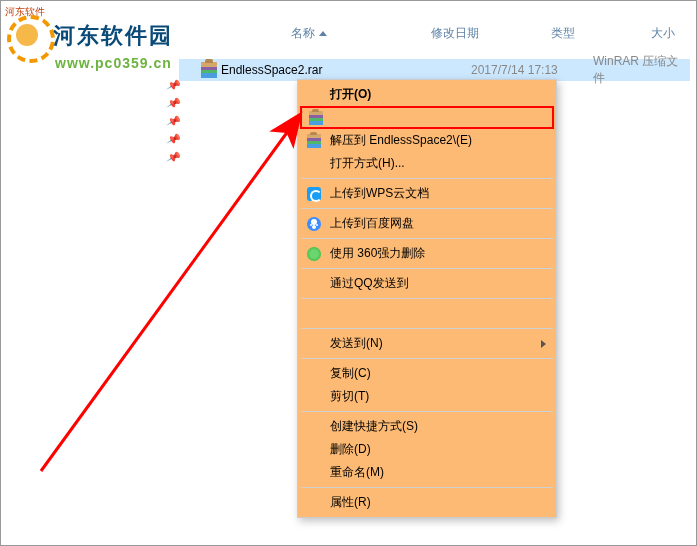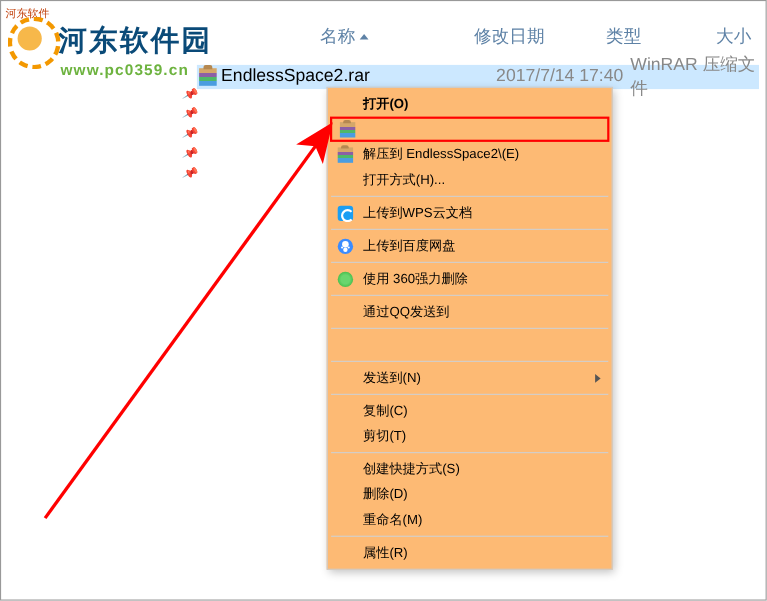--- a/index.html
+++ b/index.html
@@ -5,31 +5,31 @@
   * { box-sizing: border-box; margin: 0; padding: 0; font-family: "Microsoft YaHei", "Segoe UI", sans-serif; }
   body { width: 697px; height: 546px; background: #fff; position: relative; overflow: hidden; border: 1px solid #999; }
   
   .window-title { position: absolute; top: 4px; left: 4px; font-size: 10px; color: #c2410c; }
   
   .logo-area { position: absolute; top: 14px; left: 6px; }
   .logo-row { display: flex; align-items: center; gap: 4px; }
   .logo-icon { width: 42px; height: 42px; position: relative; }
   .logo-icon::before { content: ""; position: absolute; width: 40px; height: 40px; border-radius: 50%; border: 4px dashed #f39800; top: 0; left: 0; }
   .logo-icon::after { content: ""; position: absolute; width: 22px; height: 22px; border-radius: 50%; background: #f7b84a; top: 9px; left: 9px; }
-  .logo-text { font-size: 26px; font-weight: bold; color: #0a4a78; letter-spacing: 2px; }
+  .logo-text { font-size: 22px; font-weight: bold; color: #0a4a78; letter-spacing: 2px; }
   .logo-url { font-size: 14px; color: #6db33f; font-weight: bold; margin-left: 48px; margin-top: -2px; letter-spacing: 1px; }
   
-  .header-bar { position: absolute; top: 16px; left: 290px; right: 6px; height: 32px; display: flex; align-items: center; font-size: 16px; color: #5e82a6; }
+  .header-bar { position: absolute; top: 16px; left: 290px; right: 6px; height: 32px; display: flex; align-items: center; font-size: 12px; color: #5e82a6; }
   .col-name { flex: 0 0 140px; display: flex; align-items: center; }
   .col-date { flex: 0 0 120px; }
   .col-type { flex: 0 0 100px; }
   .col-size { flex: 0 0 40px; }
   .chevron-up { display: inline-block; margin-left: 4px; width: 0; height: 0; border-left: 4px solid transparent; border-right: 4px solid transparent; border-bottom: 5px solid #5e82a6; }
   
-  .file-row { position: absolute; top: 58px; left: 178px; right: 6px; height: 22px; background: #cce8ff; display: flex; align-items: center; font-size: 16px; color: #000; }
+  .file-row { position: absolute; top: 58px; left: 178px; right: 6px; height: 22px; background: #cce8ff; display: flex; align-items: center; font-size: 12px; color: #000; padding-left: 20px; }
   .file-icon-rar { width: 16px; height: 16px; margin-left: 2px; margin-right: 4px; position: relative; background: linear-gradient(to bottom, #d4a76a 0%, #d4a76a 30%, #8b5fa6 30%, #8b5fa6 50%, #4eb868 50%, #4eb868 70%, #4a9de0 70%, #4a9de0 100%); }
   .file-icon-rar::before { content:""; position:absolute; top:-3px; left:4px; width:8px; height:4px; background:#b58850; border-radius:2px 2px 0 0;}
   .file-name { flex: 0 0 250px; }
   .file-date { flex: 0 0 122px; color: #888; }
   .file-type { flex: 1; color: #888; }
   
   .quick-pins { position: absolute; top: 78px; left: 166px; display: flex; flex-direction: column; gap: 6px; }
   .pin-icon { width: 12px; height: 12px; color: #888; font-size: 11px; transform: rotate(15deg); }
   
   .context-menu { position: absolute; top: 78px; left: 296px; width: 260px; background: #fdba74; border: 1px solid #ccc; box-shadow: 2px 3px 8px rgba(0,0,0,0.25); padding: 3px 2px; font-size: 12px; }
@@ -71,21 +71,21 @@
       <span class="chevron-up"></span>
     </div>
   <div class="col-date">修改日期</div>
   <div class="col-type">类型</div>
   <div class="col-size">大小</div>
 </div>
 
 <div class="file-row">
   <div class="file-icon-rar"></div>
   <div class="file-name">EndlessSpace2.rar</div>
-  <div class="file-date">2017/7/14 17:40</div>
+  <div class="file-date">2017/7/14 17:13</div>
   <div class="file-type">WinRAR 压缩文件</div>
 </div>
 
 <div class="quick-pins">
   <span class="pin-icon">📌</span>
   <span class="pin-icon">📌</span>
   <span class="pin-icon">📌</span>
   <span class="pin-icon">📌</span>
   <span class="pin-icon">📌</span>
 </div>

